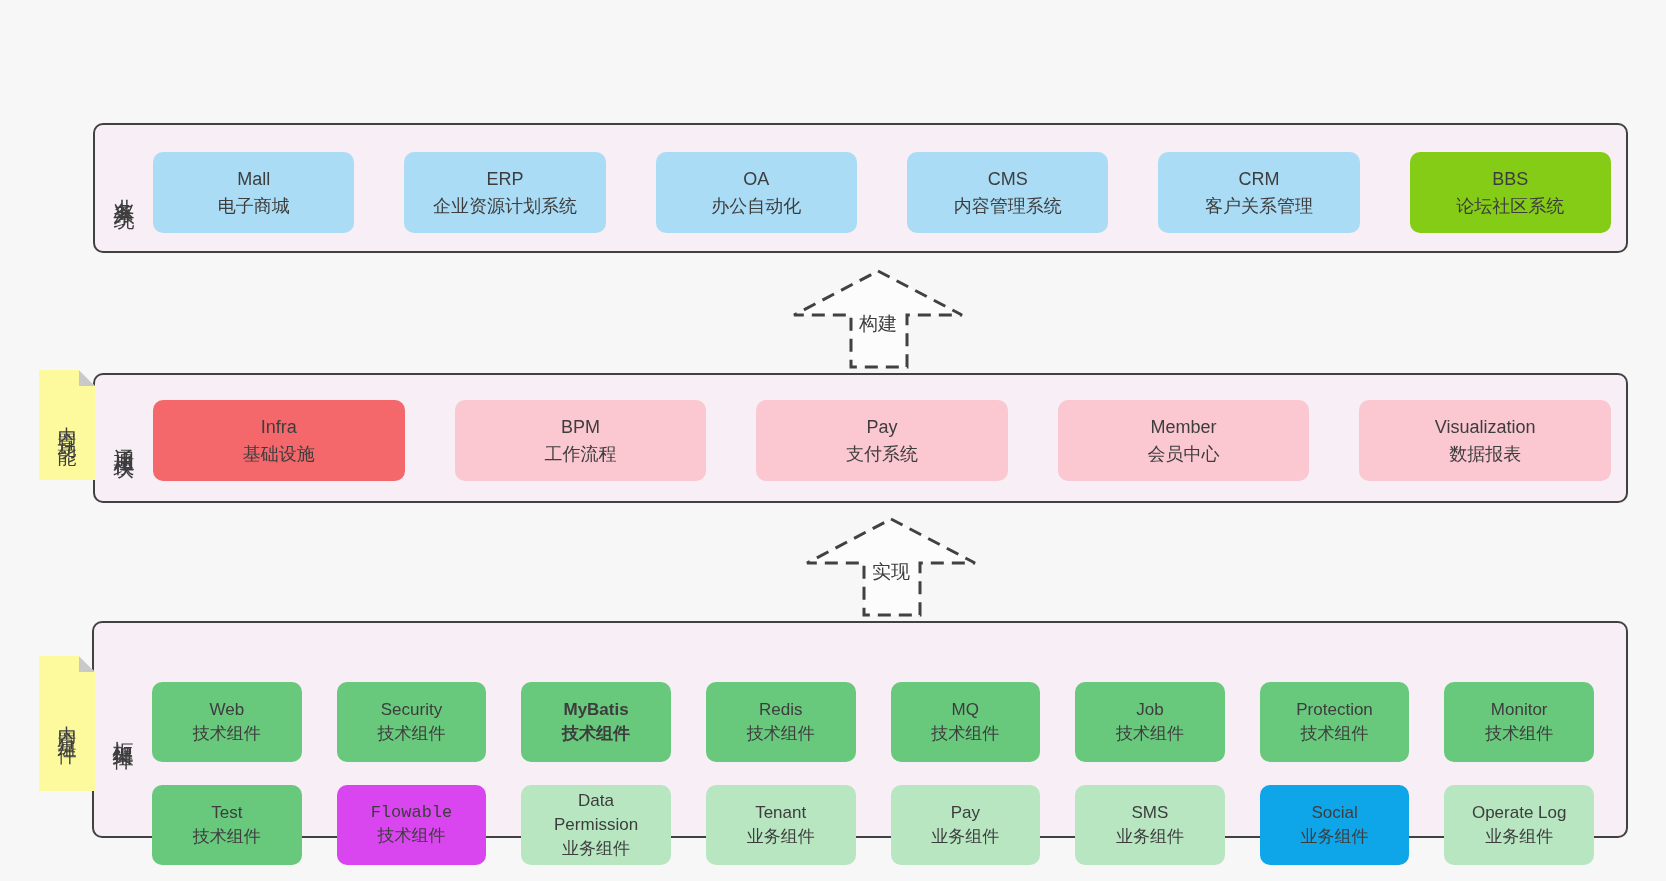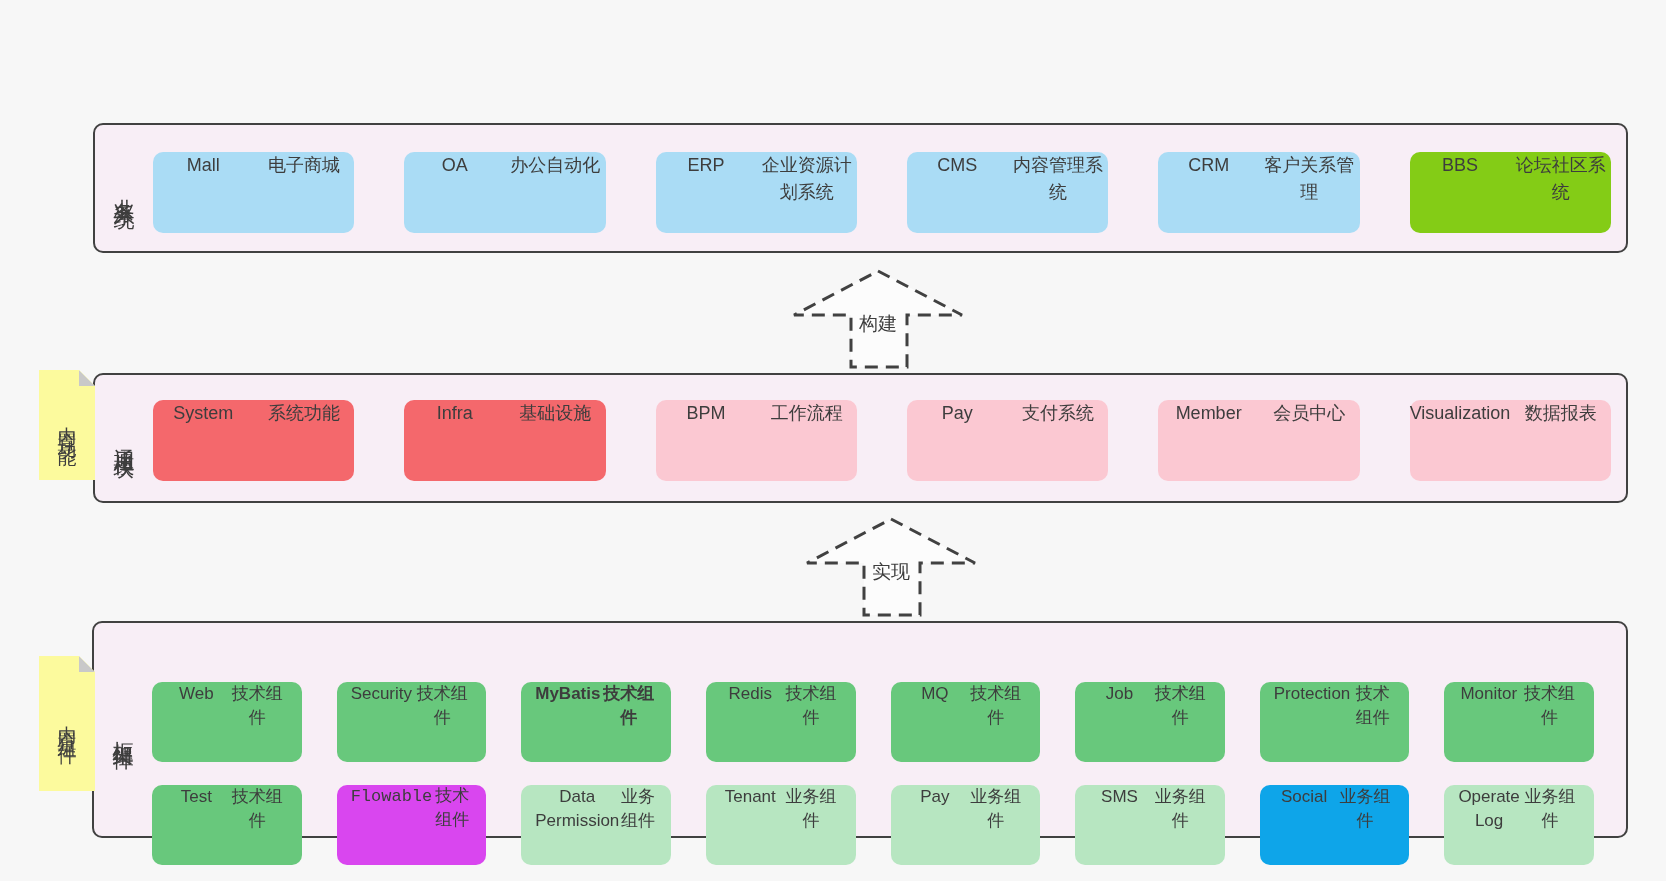--- a/index.html
+++ b/index.html
@@ -39,21 +39,21 @@
   .band-2 .band-content { padding:25px 15px 0 0; }
   .band-3 .band-content { padding:15px 32px 0 0; row-gap:23px;margin-top:44px; }
 
   .box-row { display:flex; }
   .band-1 .box-row, .band-2 .box-row { gap:50px; }
   .band-3 .box-row { gap:35px; }
   .box {
     flex:1;
     height:81px;
     border-radius:10px;
-    display:flex; 
+    display:flex; flex-direction:column;
     align-items:flex-start; justify-content:center;
     text-align:center;
     font-size:18px; line-height:27px;
     color:var(--text,#3d3d3d);
   }
   .band-3 .box {
     height:80px; font-size:17px; line-height:24px;
     padding:0 14px; box-sizing:border-box;
   }
   .box-title, .box-subtitle { width:100%; }
@@ -98,26 +98,26 @@
     <div class="band-label-col">
       <div class="band-label">业务系统</div>
     </div>
     <div class="band-content">
         <div class="box-row">
           <div class="box" style="background: rgb(170, 220, 245);">
             <div class="box-title">Mall</div>
             <div class="box-subtitle">电子商城</div>
           </div>
           <div class="box" style="background: rgb(170, 220, 245);">
+            <div class="box-title">ERP</div>
+            <div class="box-subtitle">企业资源计划系统</div>
+          </div>
+          <div class="box" style="background: rgb(170, 220, 245);">
             <div class="box-title">OA</div>
             <div class="box-subtitle">办公自动化</div>
-          </div>
-          <div class="box" style="background: rgb(170, 220, 245);">
-            <div class="box-title">ERP</div>
-            <div class="box-subtitle">企业资源计划系统</div>
           </div>
           <div class="box" style="background: rgb(170, 220, 245);">
             <div class="box-title">CMS</div>
             <div class="box-subtitle">内容管理系统</div>
           </div>
           <div class="box" style="background: rgb(170, 220, 245);">
             <div class="box-title">CRM</div>
             <div class="box-subtitle">客户关系管理</div>
           </div>
           <div class="box" style="background: #84cc16;">
@@ -136,24 +136,20 @@
   <section class="band band-2">
     <div class="note">
       <span class="note-text">内置功能</span>
     </div>
     <div class="band-label-col">
       <div class="band-label">通用模块</div>
     </div>
     <div class="band-content">
         <div class="box-row">
           <div class="box" style="background: rgb(244, 104, 108);">
-            <div class="box-title">System</div>
-            <div class="box-subtitle">系统功能</div>
-          </div>
-          <div class="box" style="background: rgb(244, 104, 108);">
             <div class="box-title">Infra</div>
             <div class="box-subtitle">基础设施</div>
           </div>
           <div class="box" style="background: rgb(251, 200, 210);">
             <div class="box-title">BPM</div>
             <div class="box-subtitle">工作流程</div>
           </div>
           <div class="box" style="background: rgb(251, 200, 210);">
             <div class="box-title">Pay</div>
             <div class="box-subtitle">支付系统</div>

